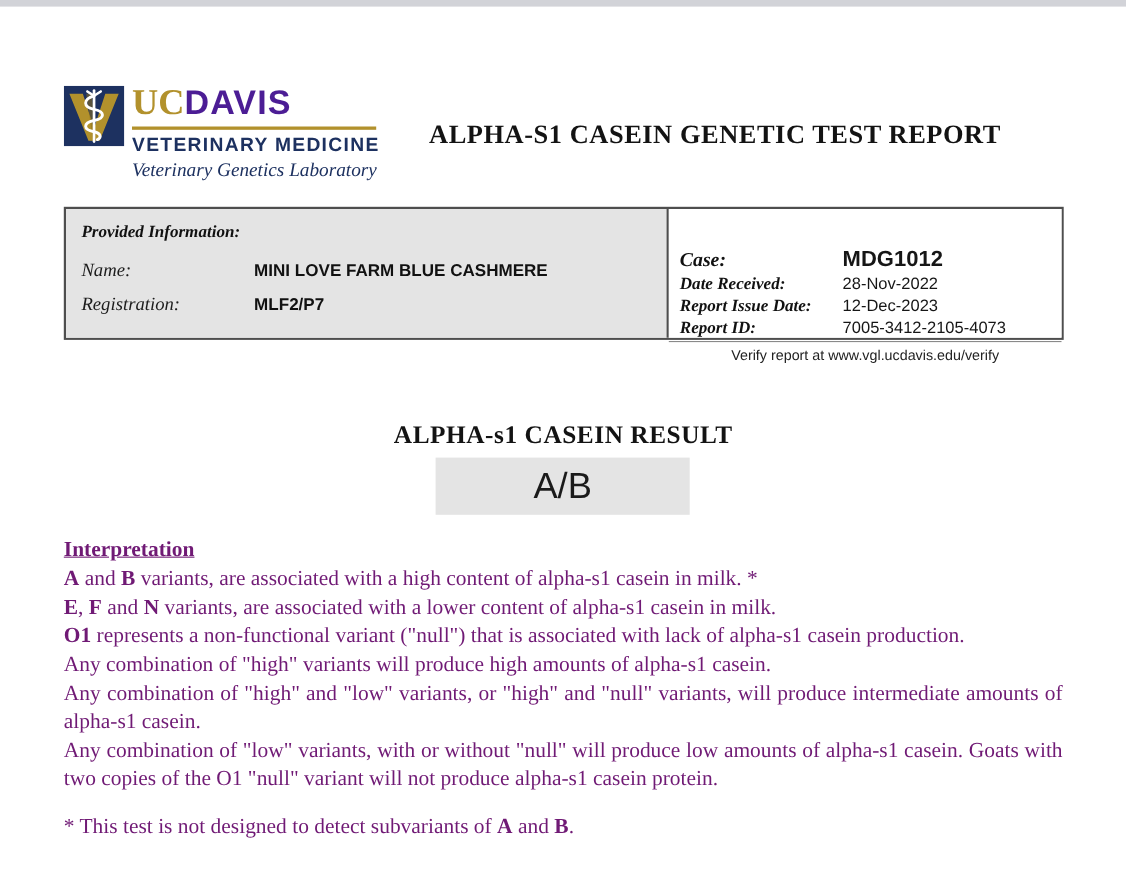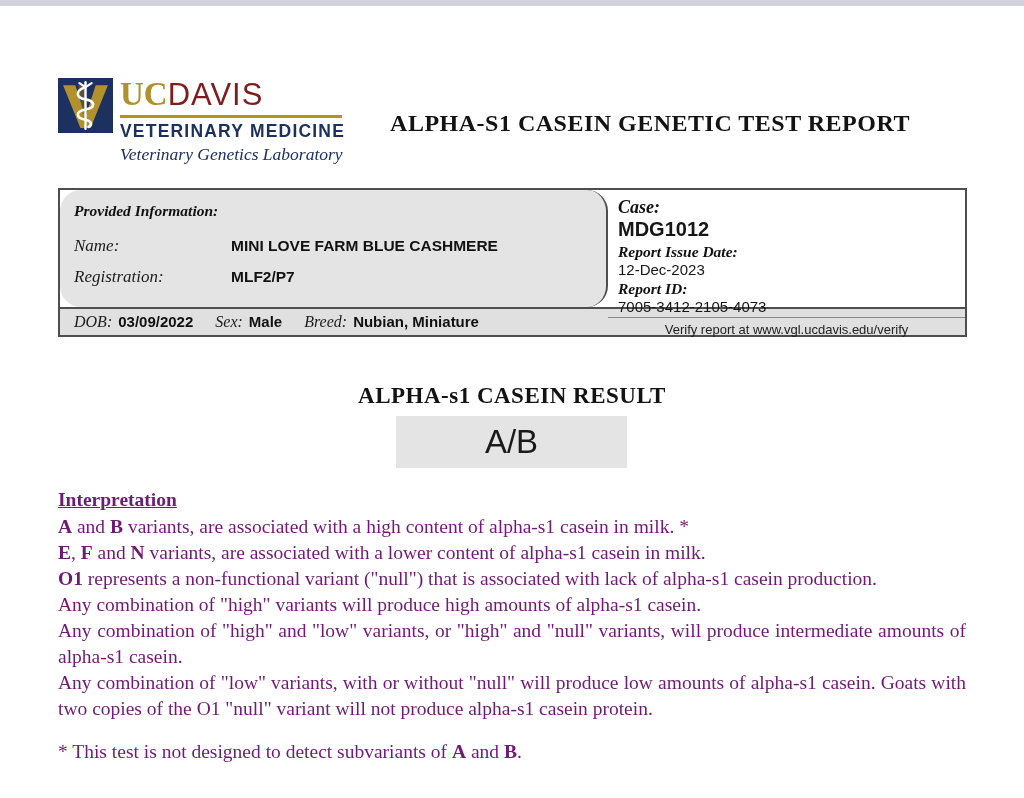--- a/index.html
+++ b/index.html
@@ -24,21 +24,21 @@
   .logo { display: flex; align-items: flex-start; }
   .logo-icon { width: 55px; height: 55px; display: block; }
   .logo-text { margin-left: 7px; }
   .wordmark { line-height: 1; white-space: nowrap; }
   .wordmark .uc {
     font-family: "Liberation Serif", serif;
     font-weight: 700; font-size: 33px; color: #b2912c; letter-spacing: 0px;
   }
   .wordmark .davis {
     font-family: "Liberation Sans", sans-serif;
-    font-weight: 400; font-size: 31px; color: #7f1d1d; letter-spacing: 1px;
+    font-weight: 700; font-size: 31px; color: #4c1d95; letter-spacing: 1px;
   }
   .gold-rule { width: 222px; height: 3px; background: #b2912c; margin: 4px 0 3px 0; }
   .division {
     font-family: "Liberation Sans", sans-serif;
     font-weight: 800; font-size: 17.5px; letter-spacing: 1.2px;
     color: #1d3160; white-space: nowrap;
   }
   .lab-name {
     font-family: "Liberation Serif", serif;
     font-style: italic; font-size: 17.5px; color: #1d3160; margin-top: 2px;
@@ -55,46 +55,45 @@
   
   .info-table {
     position: absolute; left: 58px; top: 188px; width: 909px;
     border: 2px solid #4e4e4e;
   }
   .info-row-main { display: flex; height: 117px; }
   .provided-cell {
     width: 548px; background: #e4e4e4;
     border-right: 2px solid #4e4e4e;
     padding: 12px 14px;
-    border-radius: 21px;
   }
   .provided-heading {
     font-weight: 700; font-style: italic; font-size: 15.5px; margin-bottom: 16px;
   }
   .field-row { display: flex; margin-bottom: 11px; align-items: baseline; }
   .field-label {
     font-style: italic; font-size: 17px; width: 115px; flex: none; color: #1c1c1c;
   }
   .field-value {
     font-family: "Liberation Sans", sans-serif;
     font-weight: 700; font-size: 15.5px; color: #111; margin-left: 42px;
   }
   .case-cell {
     flex: 1; background: #ffffff; display: flex; flex-direction: column;
     padding: 7px 10px 0 10px;
   }
-  .case-row { display: flex; align-items: baseline; margin-bottom: 2px; flex-direction: column; }
+  .case-row { display: flex; align-items: baseline; margin-bottom: 2px; }
   .case-label {
     font-weight: 700; font-style: italic; font-size: 15.5px; width: 148px; flex: none;
   }
   .case-label.big { font-size: 18px; }
   .case-value {
     font-family: "Liberation Sans", sans-serif; font-size: 15px; color: #161616;
   }
-  .case-value.big { font-weight: 700; font-size: 20px; }
+  .case-value.big { font-weight: 700; font-size: 20px; margin-top: 28px; }
   .verify-bar {
     margin: auto -10px 0 -10px;
     border-top: 1px solid #8a8a8a;
     text-align: center;
     font-family: "Liberation Sans", sans-serif;
     font-size: 13px; color: #222;
     padding: 4px 0 5px 0;
   }
   .dob-row {
     background: #e0e0e0; border-top: 2px solid #4e4e4e;
@@ -176,45 +175,35 @@
           <span class="field-value">MLF2/P7</span>
         </div>
       </div>
 
       <div class="case-cell">
         <div class="case-row">
           <span class="case-label big">Case:</span>
           <span class="case-value big">MDG1012</span>
         </div>
         <div class="case-row">
+          <span class="case-label">Date Received:</span>
+          <span class="case-value">28-Nov-2022</span>
+        </div>
+        <div class="case-row">
           <span class="case-label">Report Issue Date:</span>
           <span class="case-value">12-Dec-2023</span>
         </div>
         <div class="case-row">
           <span class="case-label">Report ID:</span>
           <span class="case-value">7005-3412-2105-4073</span>
         </div>
         <div class="verify-bar">Verify report at www.vgl.ucdavis.edu/verify</div>
       </div>
     </div>
 
-    <div class="dob-row">
-      <span class="dob-pair">
-        <span class="dob-label">DOB:</span>
-        <span class="dob-value">03/09/2022</span>
-      </span>
-      <span class="dob-pair">
-        <span class="dob-label">Sex:</span>
-        <span class="dob-value">Male</span>
-      </span>
-      <span class="dob-pair">
-        <span class="dob-label">Breed:</span>
-        <span class="dob-value">Nubian, Miniature</span>
-      </span>
-    </div>
   </div>
 
   <div class="result-heading">ALPHA-s1 CASEIN RESULT</div>
   <div class="result-box">
     <span>A/B</span>
   </div>
 
   <div class="interpretation">
     <div class="interpretation-heading">Interpretation</div>
     <p><b>A</b><span> and </span><b>B</b><span> variants, are associated with a high content of alpha-s1 casein in milk. *</span></p>

